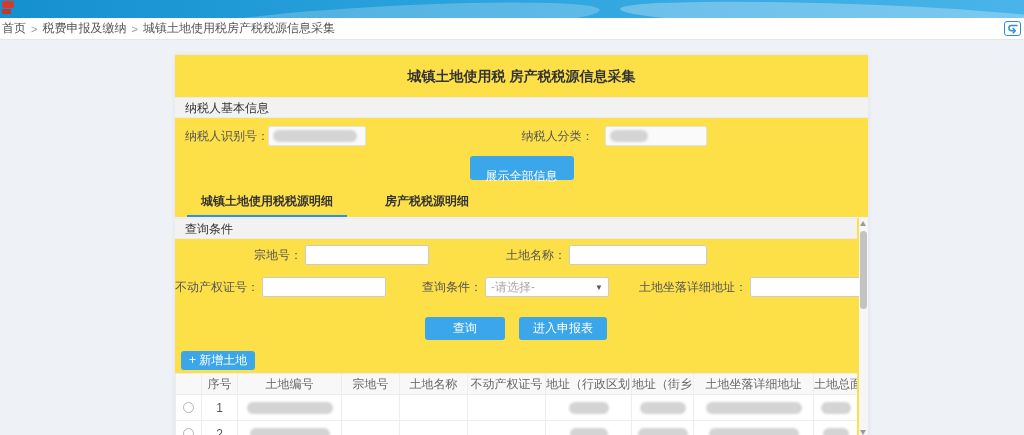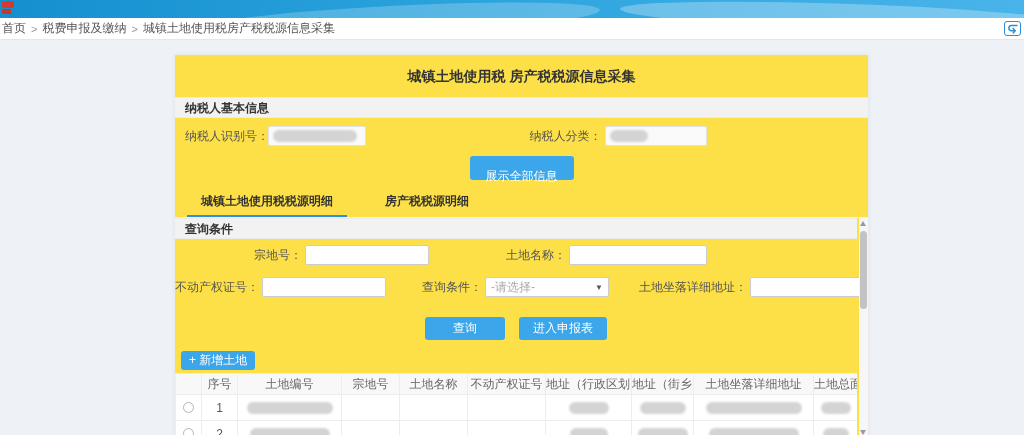--- a/index.html
+++ b/index.html
@@ -17,26 +17,26 @@
   
   .crumb-bar { position:relative; height:22px; background:#fff; border-bottom:1px solid #e3e6ea; display:flex; align-items:center; padding:0 30px 0 2px; color:#555; }
   .crumb { white-space:nowrap; cursor:pointer; }
   .crumb-sep { margin:0 5px; color:#999; font-size:11px; }
   .back-btn { position:absolute; right:3px; top:3px; width:17px; height:15px; border:1px solid #2e8fd8; border-radius:3px; background:#fff; display:flex; align-items:center; justify-content:center; cursor:pointer; }
 
   
   .page-area { height:395px; }
   .panel { position:relative; margin:15px 0 0 175px; width:693px; height:415px; background:#fde047; box-shadow:0 0 5px rgba(0,0,0,.07); overflow:hidden; }
   .panel-title { text-align:center; font-size:14px; font-weight:bold; color:#333; padding:13px 0 11px; }
-  .sec-bar { height:21px; line-height:21px; background:#f2f2f2; font-weight:bold; color:#333; padding-left:10px; border-top:1px solid #ebebeb; border-bottom:1px solid #ebebeb; }
+  .sec-bar { height:21px; line-height:21px; background:#f2f2f2; font-weight:normal; color:#333; padding-left:10px; border-top:1px solid #ebebeb; border-bottom:1px solid #ebebeb; }
 
   
   .tp-row { display:flex; align-items:center; padding:8px 10px 6px; }
   .tp-field { flex:1; display:flex; align-items:center; }
-  .tp-label { width:80px; text-align:right; white-space:nowrap; }
+  .tp-label { width:80px; text-align:left; white-space:nowrap; }
   .ro-box { height:20px; border:1px solid #e2e2e2; background:#fafafa; border-radius:2px; display:flex; align-items:center; padding:0 4px; margin-left:3px; }
   .blob { height:12px; border-radius:6px; background:#d4d4d4; filter:blur(1px); display:inline-block; vertical-align:middle; }
 
   .show-all { display:block; margin:4px auto 6px; height:21px; background:#3ba6ea; color:#fff; border:none; border-radius:3px; font-size:12px; padding:12px 16px; cursor:pointer; }
 
   
   .tabs { display:flex; gap:24px; padding:4px 16px 0 12px; font-weight:bold; color:#333; border-bottom:1px solid #f2f2f2; }
   .tab { padding:3px 14px 5px; cursor:pointer; }
   .tab.active { border-bottom:2px solid #2b8fe3; }
 

